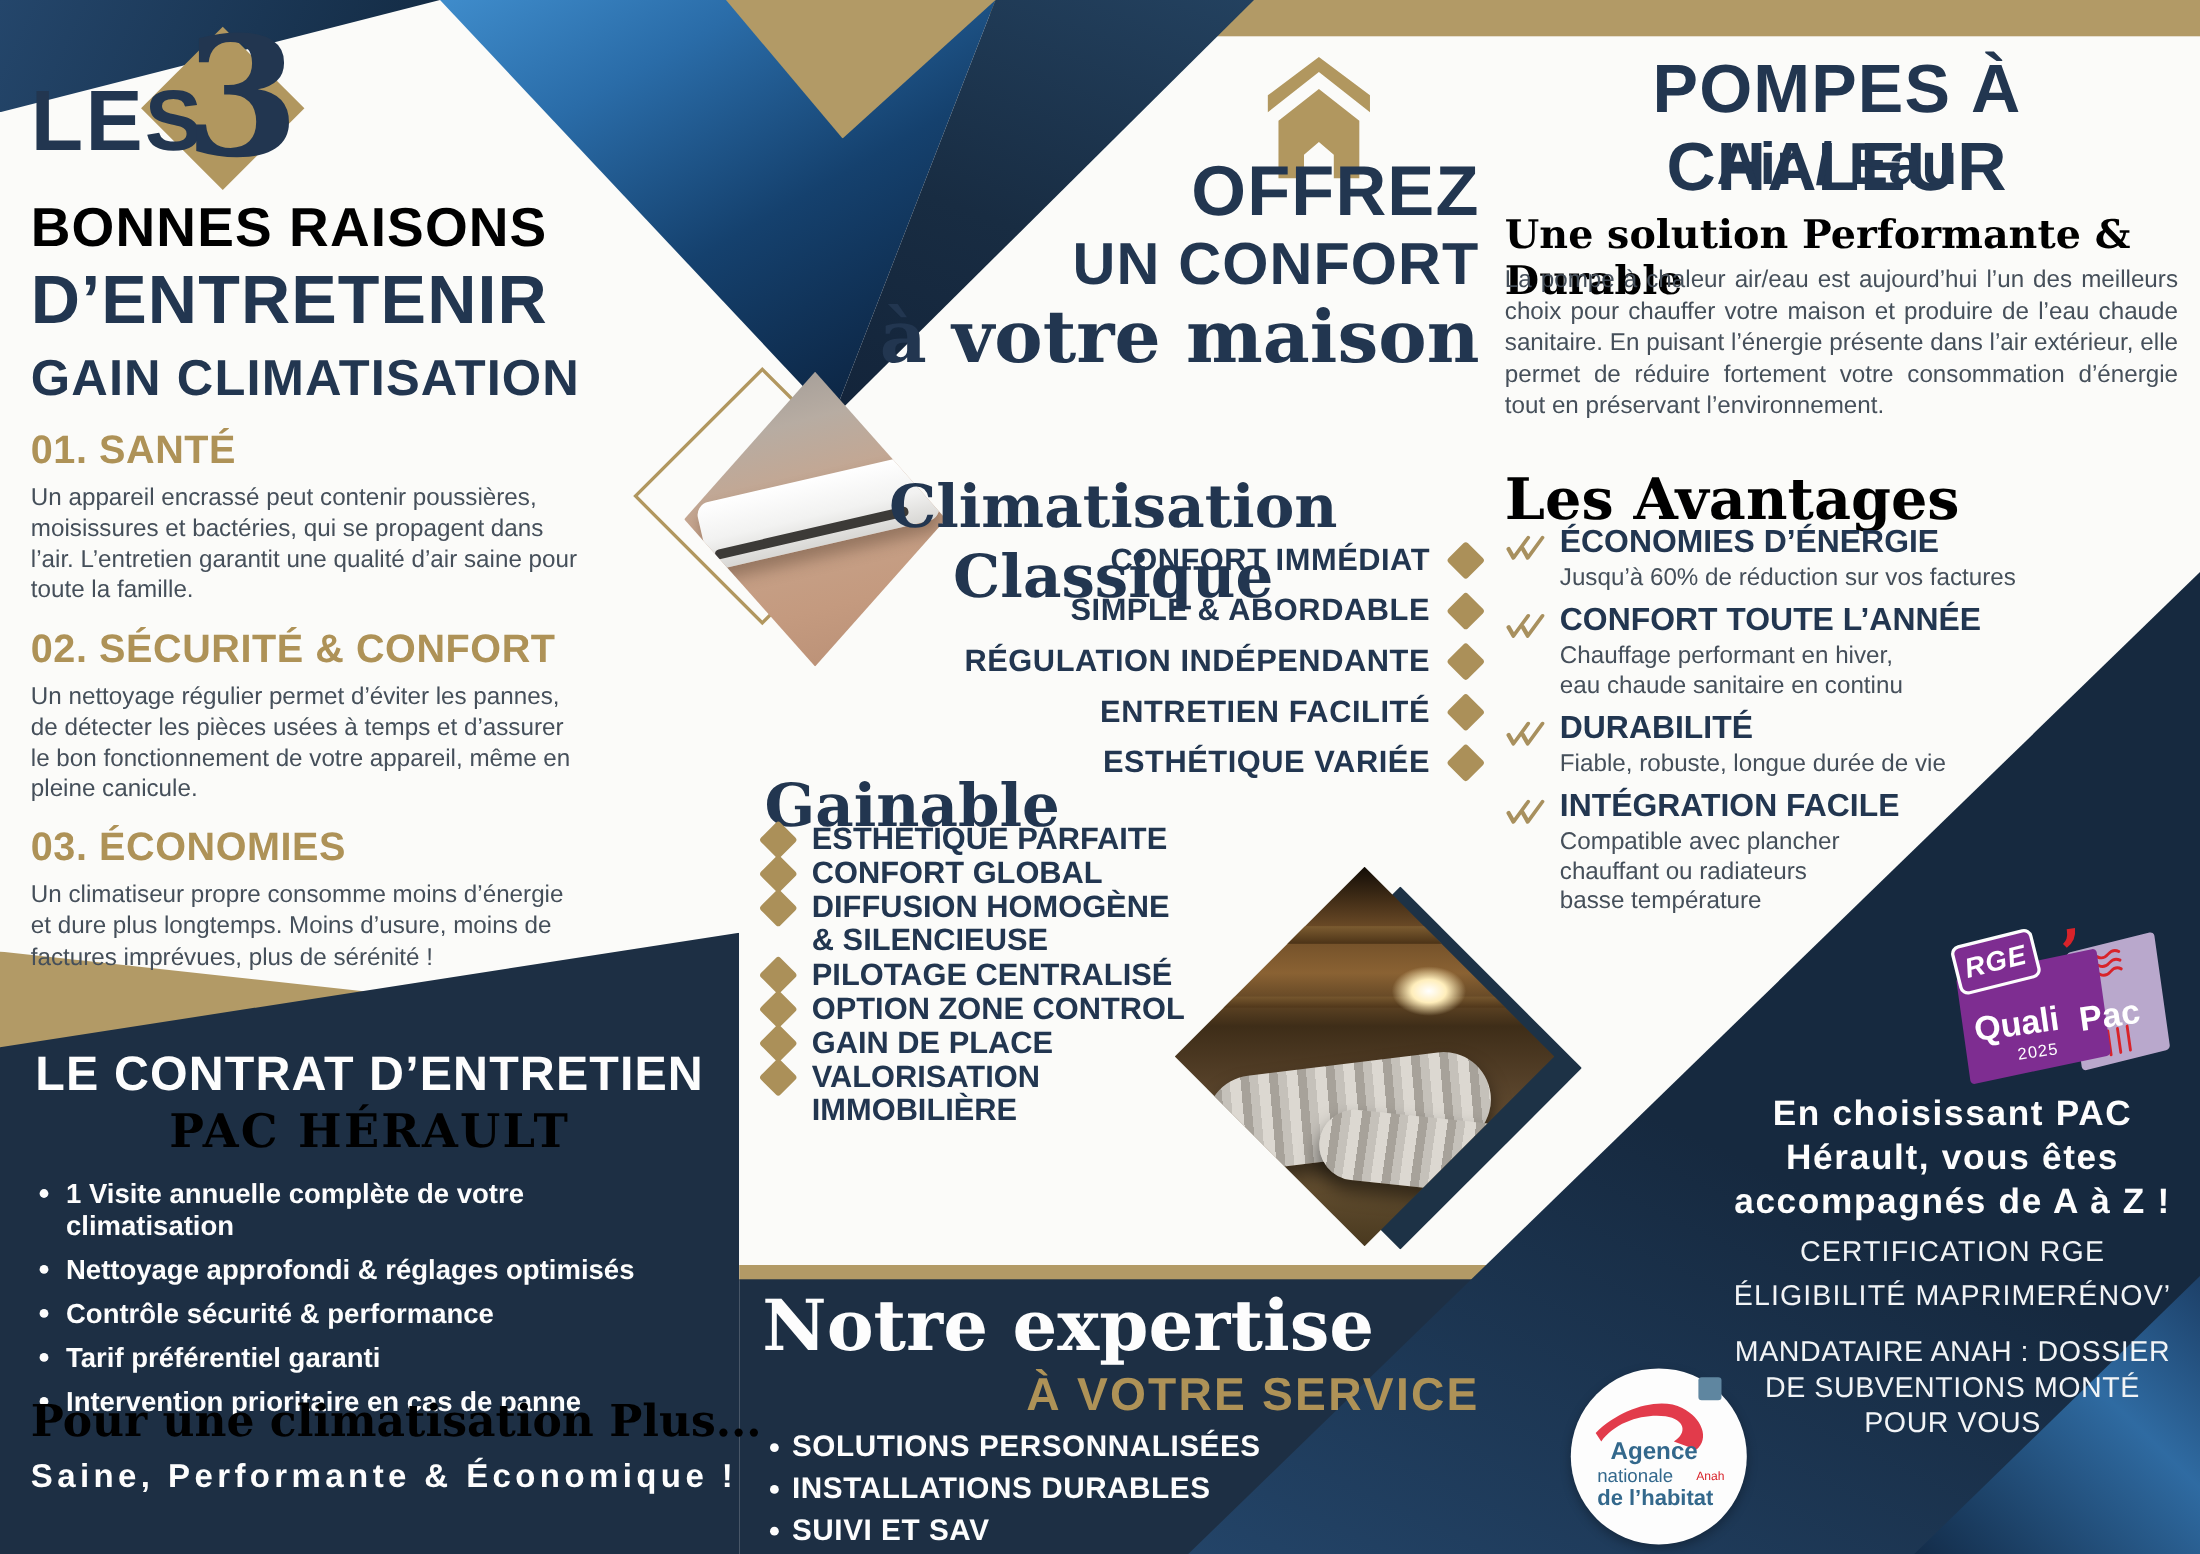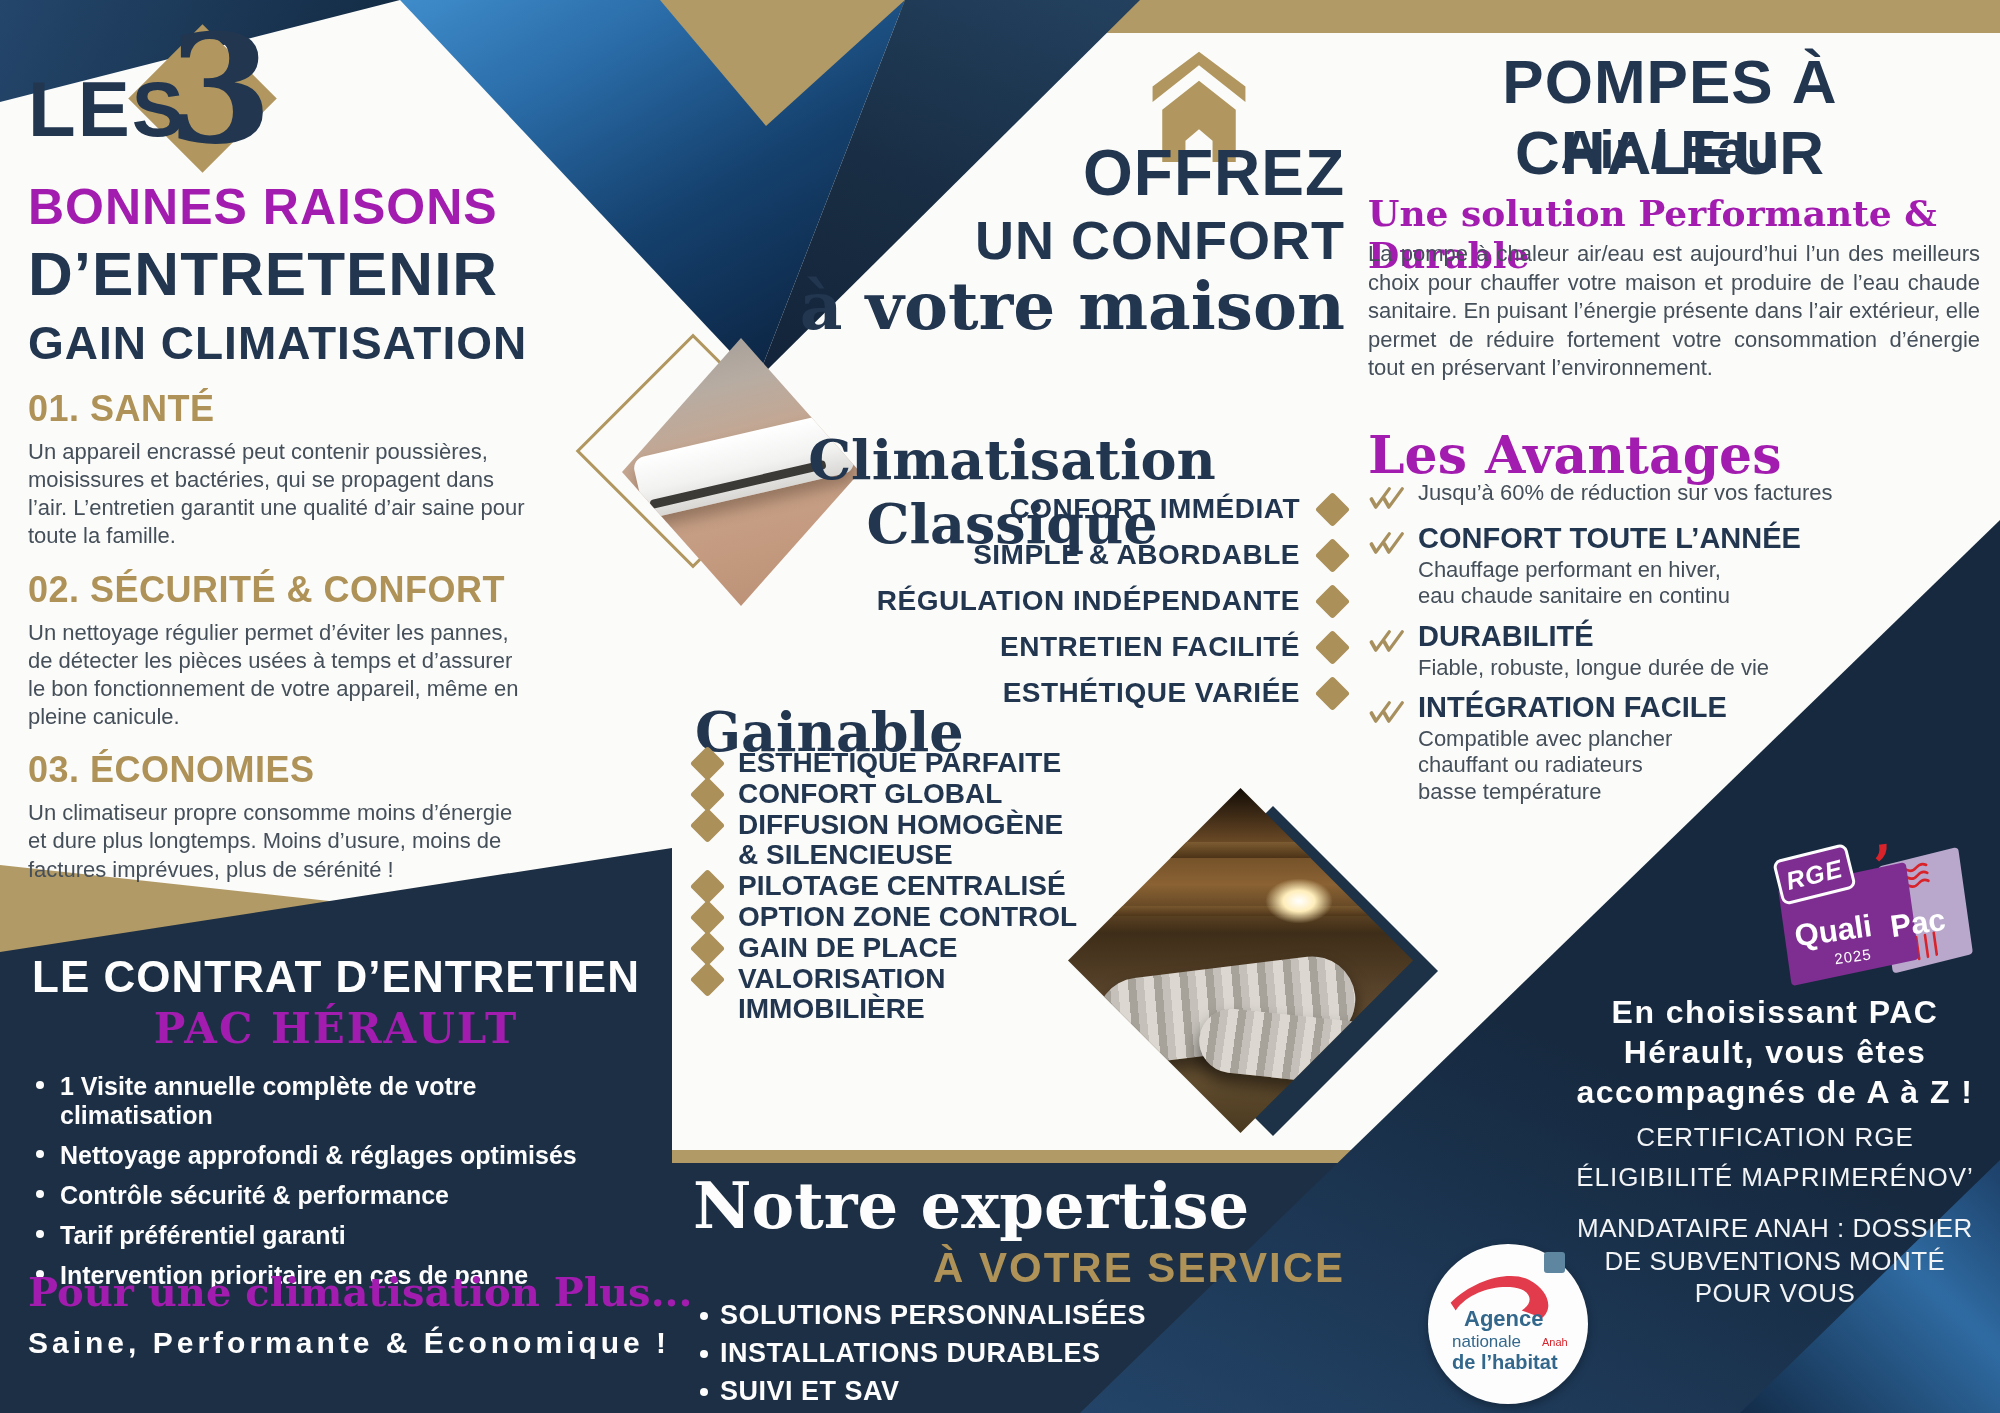--- a/index.html
+++ b/index.html
@@ -22,21 +22,21 @@
   .mid-strip{left:672px;top:1150px;width:688px;height:14px;}
   .mid-panel{left:672px;top:1163px;width:688px;height:250px;background:#1d2f44;}
   .right-region{left:1080px;top:520px;width:920px;height:893px;
           clip-path:polygon(920px 0,920px 893px,0 893px);
           background:linear-gradient(205deg,#16293f 55%,#234468 100%);}
   .corner-tri{left:1740px;top:1160px;width:260px;height:253px;
           clip-path:polygon(260px 0,260px 253px,0 253px);
           background:linear-gradient(to top right,#132c49 0%,#2f6ba2 62%,#1d4068 100%);}
   
   .serif{font-family:"DejaVu Serif","Liberation Serif",serif;}
-  .goldtxt{color:#a21caf;}
+  .goldtxt{color:#000000;}
   .white{color:#fdfdfd;}
   .navy{color:#223650;}
   
   .les{font-size:78px;font-weight:800;letter-spacing:2px;}
   .three{font-size:150px;font-weight:900;line-height:1;}
   .t-gold{font-size:50px;font-weight:800;letter-spacing:1px;}
   .t-main{font-size:62px;font-weight:800;letter-spacing:1px;}
   .t-sub{font-size:46px;font-weight:800;letter-spacing:1px;}
   .sec h3{margin:0 0 8px 0;font-size:36px;font-weight:800;color:#ae9257;letter-spacing:.5px;}
   .sec p{margin:0;font-size:22px;line-height:1.28;color:#454f5a;}
@@ -299,20 +299,21 @@
 
   <div class="abs flow" style="left:1368px;top:478px;width:600px;gap:11px;">
     <div class="adv-item">
       <svg width="40" height="28" viewBox="0 0 40 28">
           <g transform="skewX(-10)" fill="none" stroke="#a8905e" stroke-width="3.6" stroke-linecap="round" stroke-linejoin="round">
             <path d="M6 15 L12 23 L22 5"></path>
             <path d="M19 15 L25 23 L35 5"></path>
           </g>
         </svg>
       <div>
+          <div class="adv-label">ÉCONOMIES D’ÉNERGIE</div>
       <div class="adv-desc">Jusqu’à 60% de réduction sur vos factures</div>
         </div>
     </div>
     <div class="adv-item">
       <svg width="40" height="28" viewBox="0 0 40 28">
           <g transform="skewX(-10)" fill="none" stroke="#a8905e" stroke-width="3.6" stroke-linecap="round" stroke-linejoin="round">
             <path d="M6 15 L12 23 L22 5"></path>
             <path d="M19 15 L25 23 L35 5"></path>
           </g>
         </svg>

